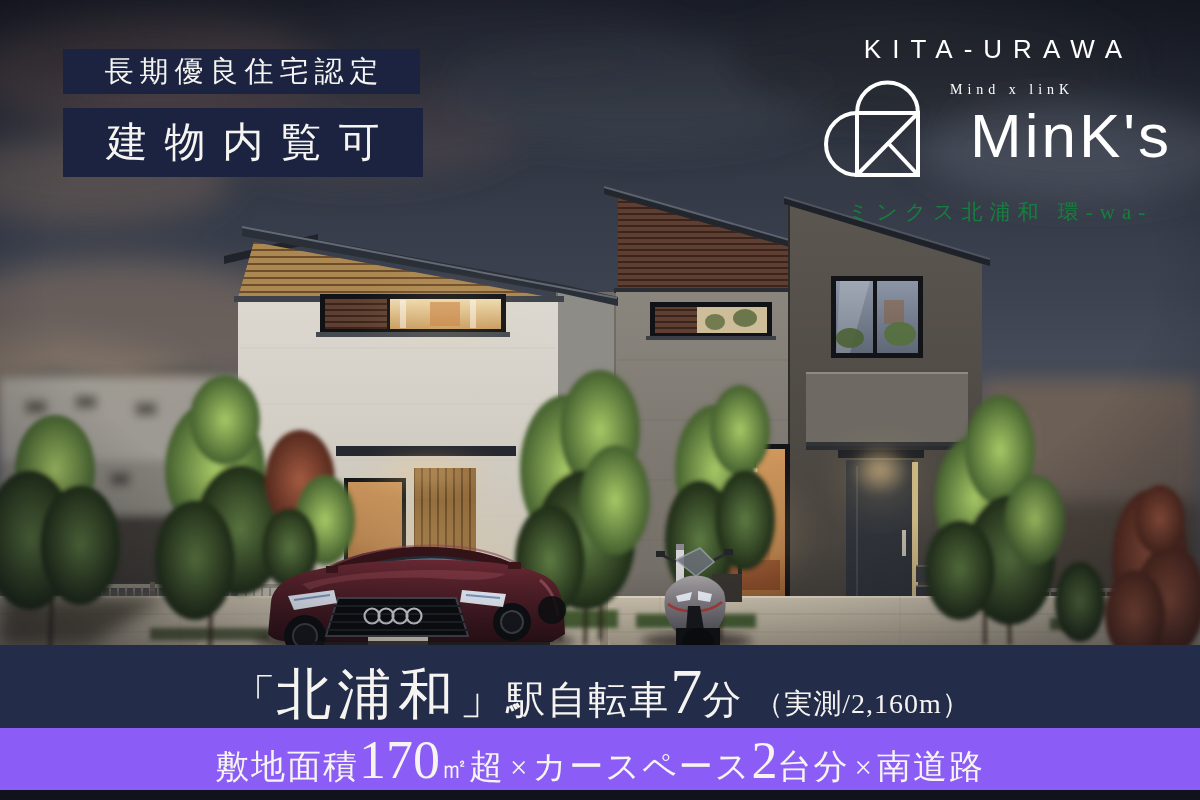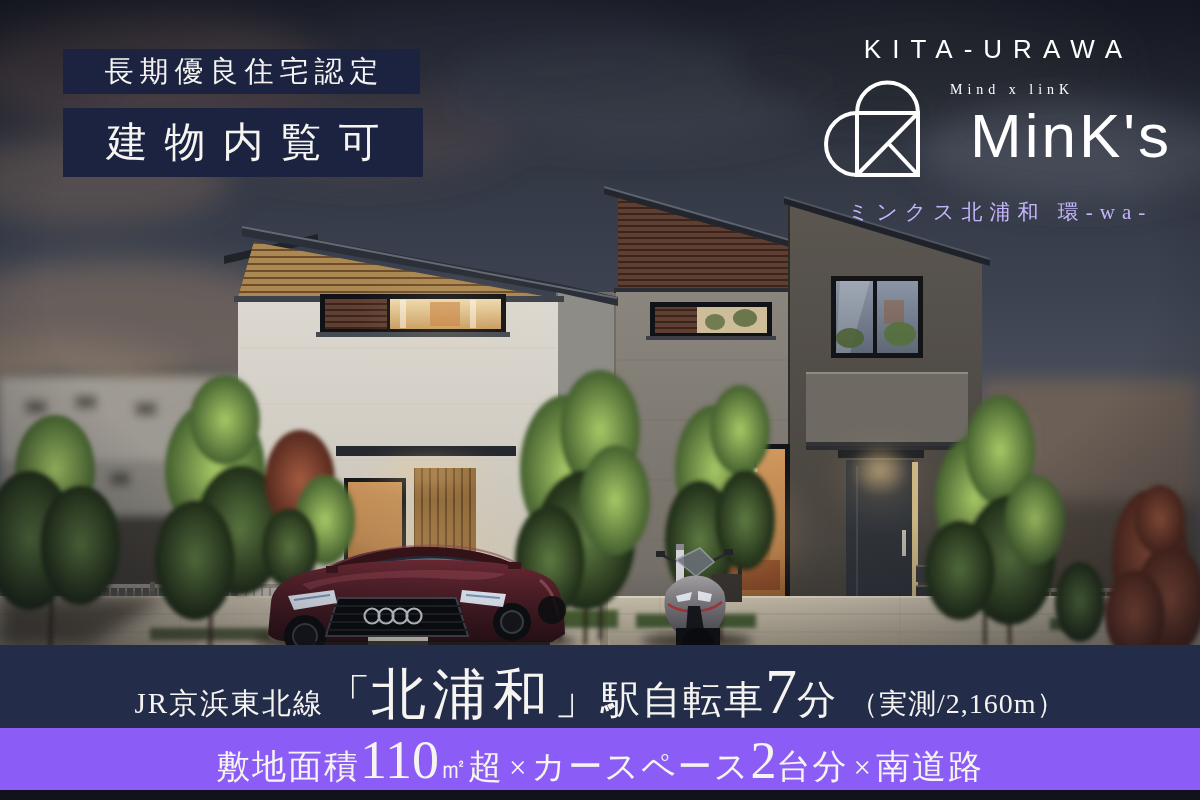--- a/index.html
+++ b/index.html
@@ -18,21 +18,21 @@
   .logo-area{position:absolute;left:845px;top:34px;width:296px;text-align:center;
              color:#fff;font-family:"Liberation Sans","DejaVu Sans",sans-serif;
              font-size:26px;letter-spacing:11px;padding-left:11px;box-sizing:border-box;}
   .heart{position:absolute;left:823px;top:75px;}
   .logo-tag{position:absolute;left:950px;top:82px;width:196px;text-align:left;
             color:#fff;font-size:14px;letter-spacing:5px;}
   .logo-brand{position:absolute;left:948px;top:100px;width:250px;color:#fff;
               font-family:"Liberation Sans","DejaVu Sans",sans-serif;
               font-size:62px;letter-spacing:3px;margin-left:22px;}
   .logo-ja{position:absolute;left:828px;top:198px;width:344px;text-align:center;
-           color:#c4b5fd;font-size:21px;letter-spacing:7px;}
+           color:#15803d;font-size:21px;letter-spacing:7px;}
 
   
   .bar{position:absolute;left:0;width:1200px;display:flex;justify-content:center;
        align-items:baseline;color:#f5f4f1;box-sizing:border-box;}
   .bar-access{top:645px;height:83px;background:#232c49;padding-top:10px;}
   .bar-feature{top:728px;height:62px;background:#8b5cf6;padding-top:1px;}
   .s-line{font-size:29px;letter-spacing:2px;}
   .s-bracket{font-size:47px;}
   .s-station{font-size:55px;letter-spacing:6px;}
   .s-mode{font-size:39px;letter-spacing:2px;}
@@ -427,33 +427,32 @@
         <path d="M95,38 L34,100"></path>
         <path d="M66,69 L95,100"></path>
       </g>
     </svg>
     <div class="logo-tag">Mind x linK</div>
     <div class="logo-brand">MinK's</div>
     <div class="logo-ja">ミンクス北浦和 環-wa-</div>
   </div>
 
   <div class="bar bar-access">
-    <span class="s-line">JR京浜東北線</span>
       <span class="s-bracket">「</span>
       <span class="s-station">北浦和</span>
       <span class="s-bracket">」</span>
       <span class="s-mode">駅自転車</span>
       <span class="s-min">7</span>
       <span class="s-unit">分</span>
       <span class="s-note">（実測/2,160m）</span>
   </div>
 
   <div class="bar bar-feature">
     <span class="f-label">敷地面積</span>
-      <span class="f-big">110</span>
+      <span class="f-big">170</span>
       <span class="f-unit">㎡</span>
       <span class="f-label">超</span>
       <span class="f-x">×</span>
       <span class="f-label">カースペース</span>
       <span class="f-big2">2</span>
       <span class="f-label">台分</span>
       <span class="f-x">×</span>
       <span class="f-label">南道路</span>
   </div>
 

